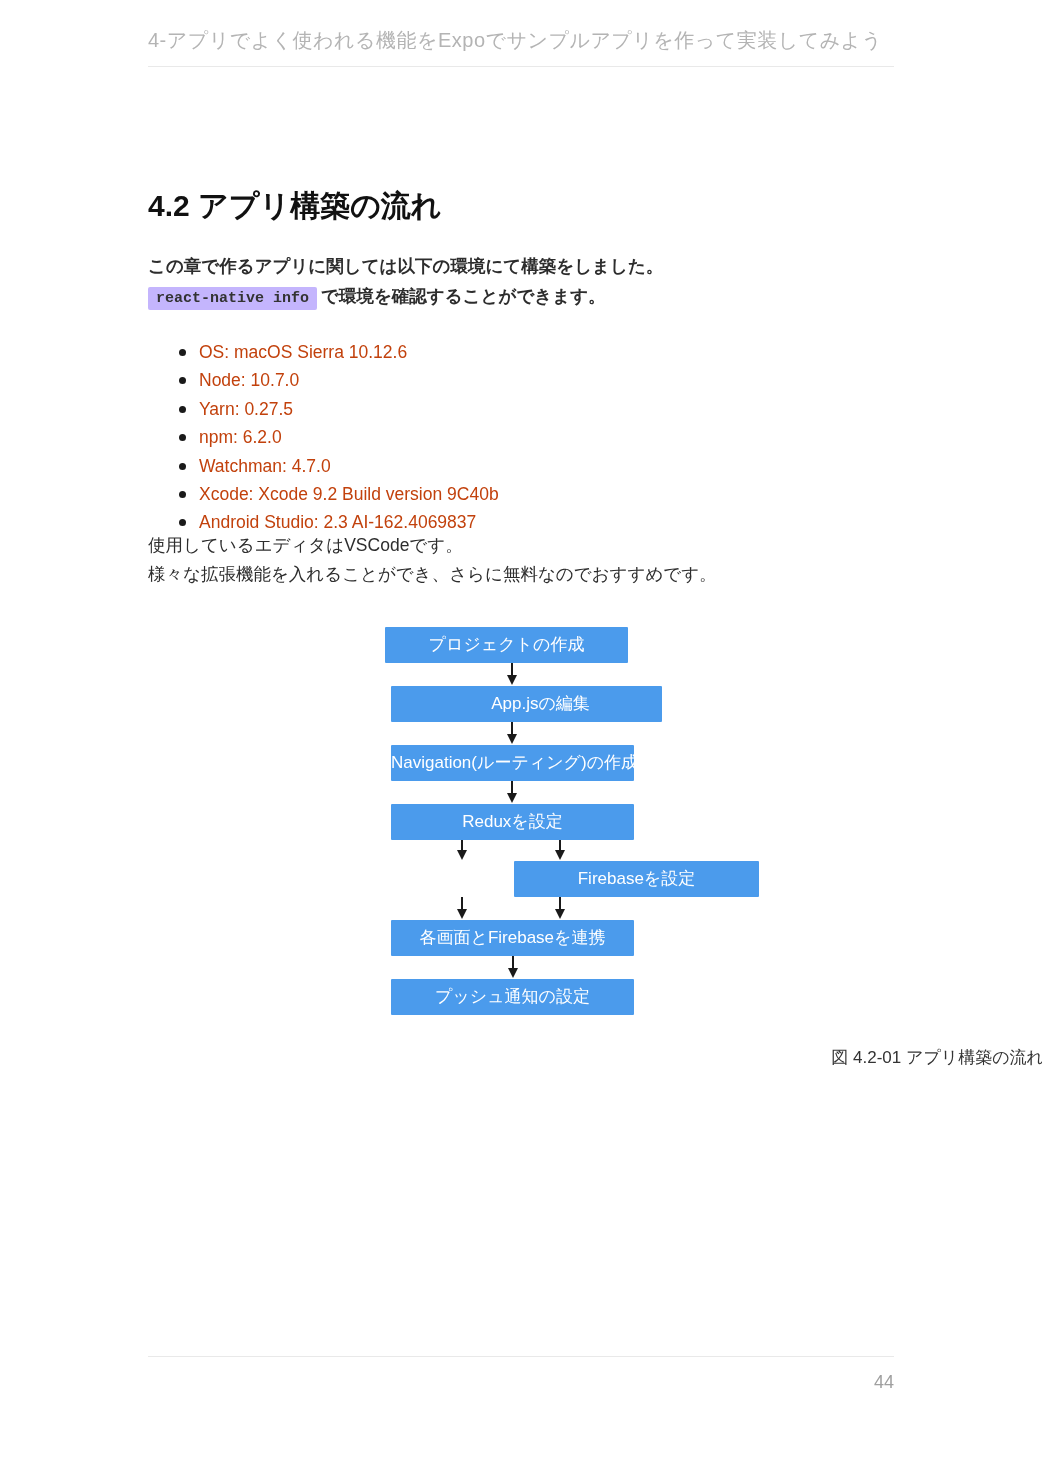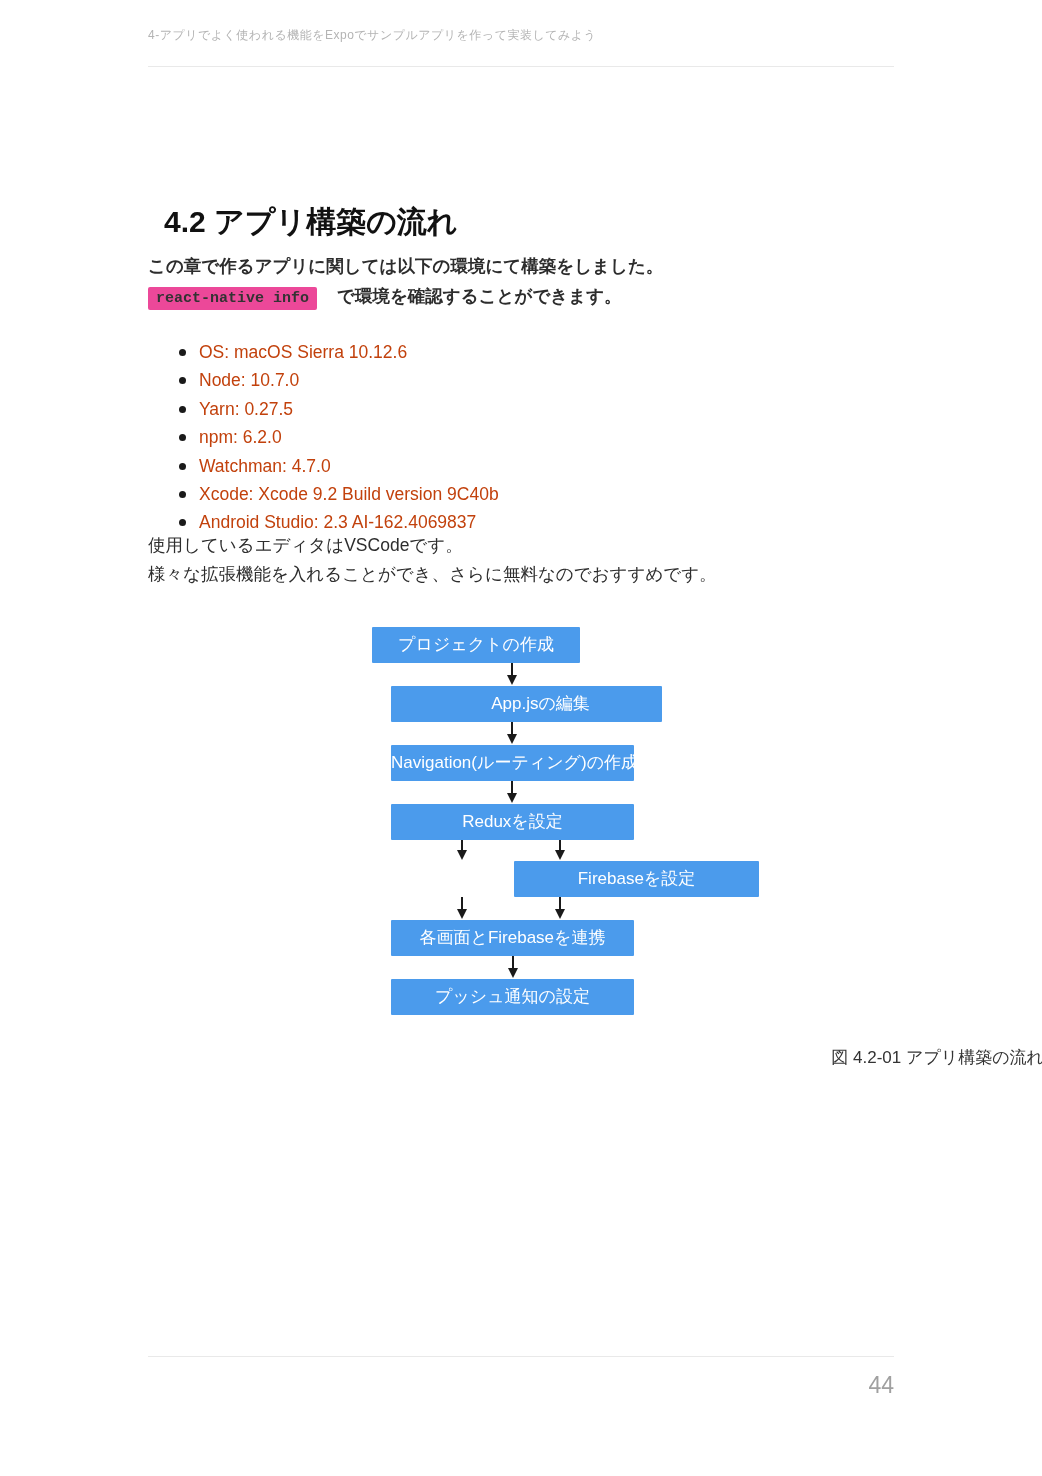--- a/index.html
+++ b/index.html
@@ -8,58 +8,58 @@
     width: 1042px;
     height: 1476px;
     background: #ffffff;
     font-family: "Liberation Sans", "DejaVu Sans", sans-serif;
     color: #2d2d2d;
     overflow: hidden;
   }
   .breadcrumb {
     position: absolute;
     left: 148px; top: 27px;
-    font-size: 12px;
+    font-size: 20px;
     color: #b4b4b4;
     letter-spacing: 0.5px;
     white-space: nowrap;
   }
   .rule {
     position: absolute;
     left: 148px; right: 148px;
     height: 1px;
     background: #e9e9e9;
   }
   .header-rule { top: 66px; }
   .footer-rule { top: 1356px; }
   .section-title {
     position: absolute;
     left: 148px; top: 186px;
-    margin: 16px;
+    margin: 0;
     font-size: 30px;
     font-weight: bold;
     color: #111111;
     white-space: nowrap;
   }
   .intro {
     position: absolute;
     left: 148px; top: 251px;
     font-size: 17.5px;
     line-height: 30px;
     color: #2d2d2d;
     font-weight: bold;
   }
   .inline-code {
     font-family: "Liberation Mono", "DejaVu Sans Mono", monospace;
     font-size: 15px;
-    background: #ec4899;
+    background: #c4b5fd;
     color: #333333;
     padding: 3px 8px 3px 8px;
     border-radius: 2px;
-    margin-right: 20px;
+    margin-right: 4px;
   }
   .env-list {
     position: absolute;
     left: 187px; top: 326px;
     margin: 12px; padding: 0;
     list-style: none;
     font-size: 17.5px;
     color: #c2410c;
   }
   .env-list li {
@@ -91,21 +91,21 @@
     position: absolute;
     height: 36px;
     background: var(--box-blue, #4B9BEC);
     color: #ffffff;
     font-size: 17px;
     line-height: 36px;
     text-align: center;
     border-radius: 1px;
     white-space: nowrap;
   }
-  .b1 { left: 372px; top: 0;     width: 208px; }
+  .b1 { left: 385px; top: 0;     width: 243px; }
   .b2 { left: 391px; top: 59px;  width: 243px; padding-left: 28px; }
   .b3 { left: 391px; top: 118px; width: 243px; text-align: right; }
   .b4 { left: 391px; top: 177px; width: 243px; }
   .b5a{ left: 261px; top: 234px; width: 244px; }
   .b5b{ left: 514px; top: 234px; width: 245px; }
   .b6 { left: 391px; top: 293px; width: 243px; }
   .b7 { left: 391px; top: 352px; width: 243px; }
   .flow-arrows {
     position: absolute;
     left: 0; top: 0;
@@ -117,21 +117,21 @@
     left: 0; top: 1046px;
     width: 1024px;
     text-align: right;
     font-size: 17px;
     color: #333333;
     margin-left: 20px;
   }
   .page-number {
     position: absolute;
     right: 148px; top: 1372px;
-    font-size: 23px;
+    font-size: 18px;
     color: #a0a0a0;
   }
 </style>
 </head>
 <body>
 
 <div class="page">
 
   <div class="breadcrumb">4-アプリでよく使われる機能をExpoでサンプルアプリを作って実装してみよう</div>
   <div class="rule header-rule"></div>

